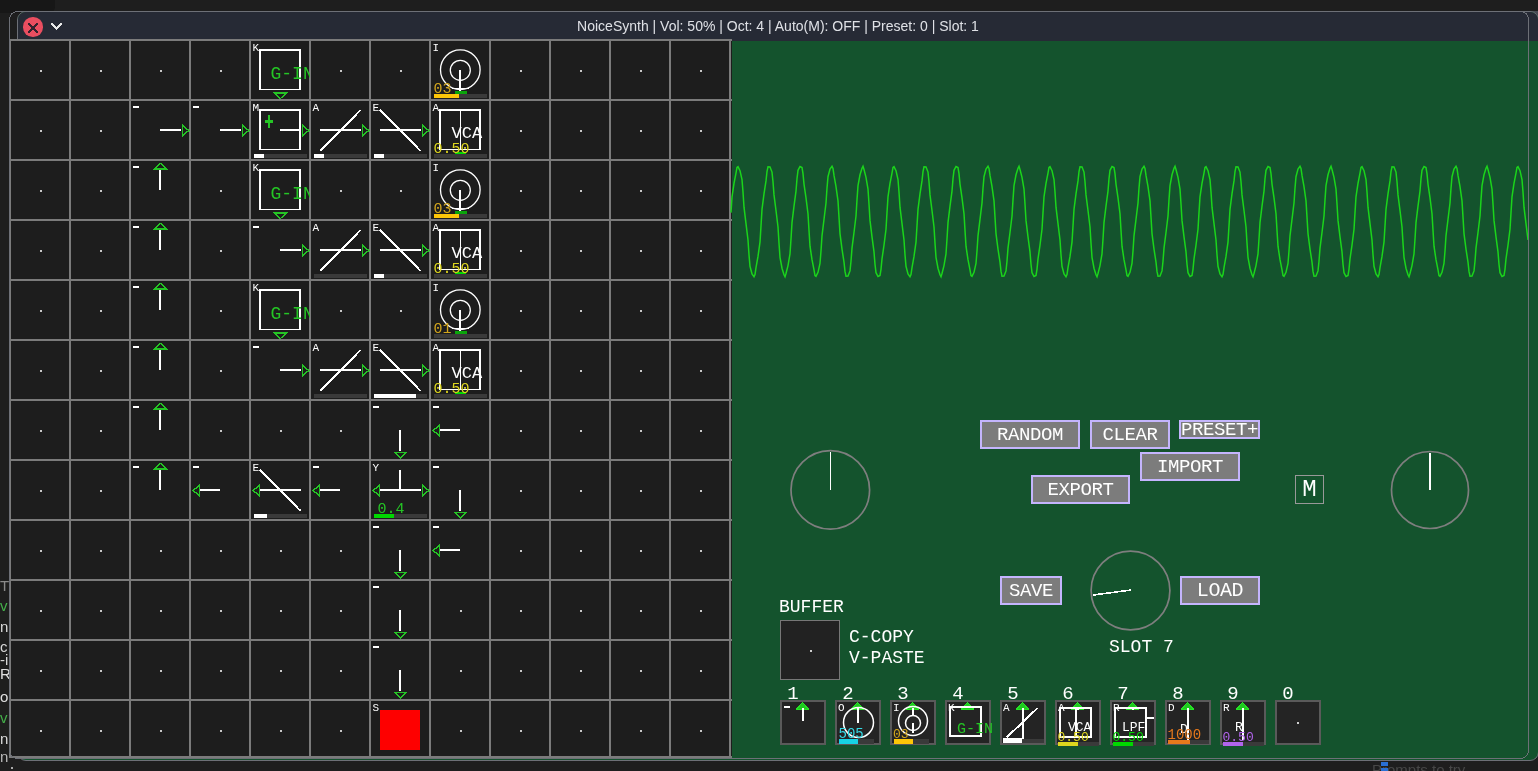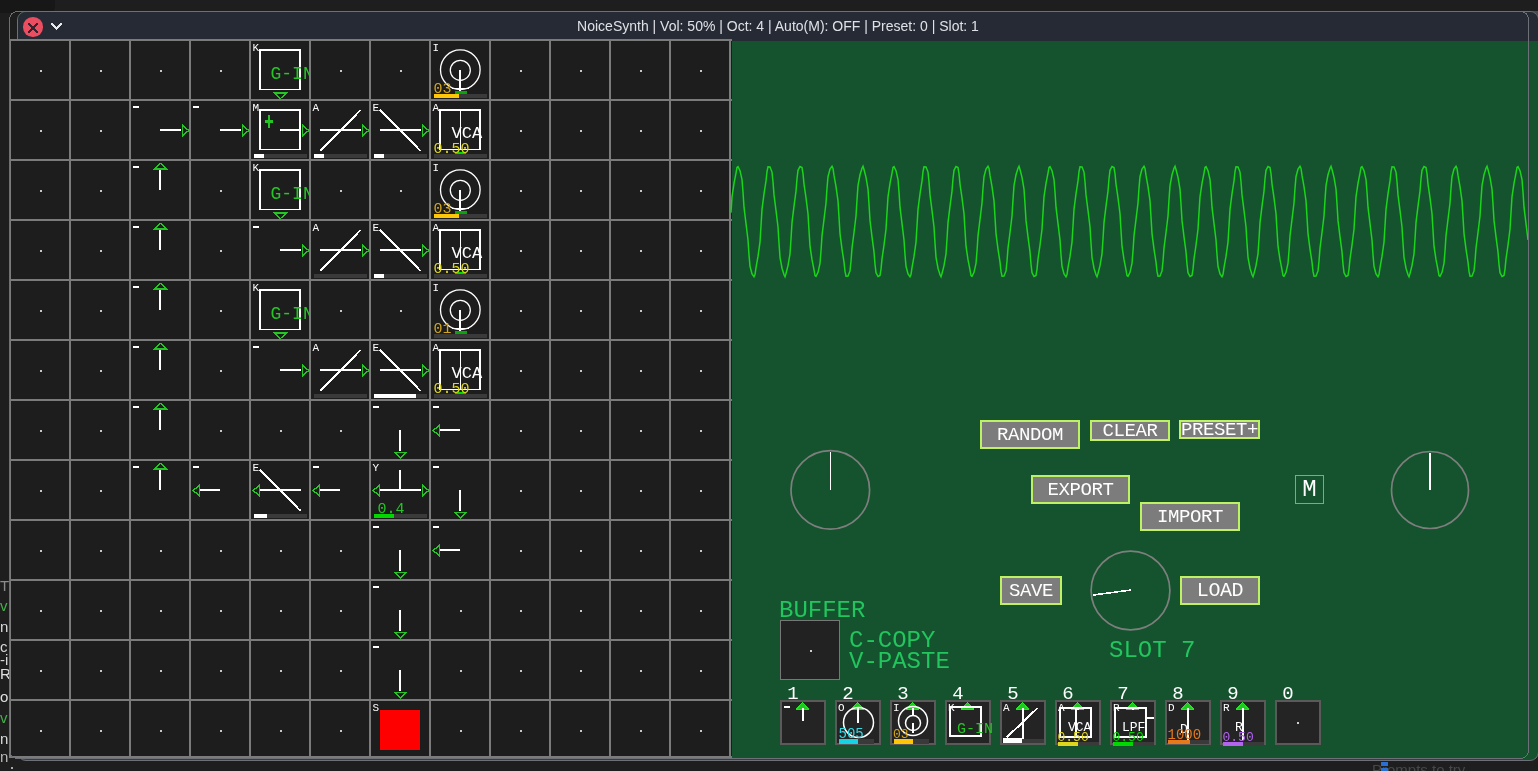--- a/index.html
+++ b/index.html
@@ -2,27 +2,27 @@
 <html><head><meta charset="utf-8"><style>
 html,body{margin:0;padding:0;width:1538px;height:771px;overflow:hidden;background:#1e1e1e}
 #stage{transform:translateZ(0);position:relative;width:1538px;height:771px;font-family:"Liberation Sans",sans-serif}
 #win{position:absolute;left:17px;top:11px;width:1520px;height:748px;border:1px solid #6d7077;
  border-radius:9px;background:#14532d;overflow:hidden}
 #tbar{position:absolute;left:0;top:0;width:100%;height:29px;background:#262a35}
 #ttext{position:absolute;left:0;top:0;width:100%;height:29px;line-height:29px;text-align:center;
  color:#dfe1e6;font-size:14px}
 #closeb{position:absolute;left:5px;top:5px;width:19.5px;height:19.5px;border-radius:50%;background:#ea4e60}
 svg{position:absolute;left:0;top:0;shape-rendering:crispEdges}
-.btn{position:absolute;background:#7c7c7c;border:2px solid #bef264;box-sizing:border-box;
+.btn{position:absolute;background:#7c7c7c;border:2px solid #c4b5fd;box-sizing:border-box;
  color:#fff;font-family:"Liberation Mono",monospace;display:flex;align-items:center;justify-content:center;
  letter-spacing:-0.4px}
 #mbox{position:absolute;left:1295px;top:475px;width:29px;height:29px;border:1px solid #989898;
  box-sizing:border-box;color:#fff;font-family:"Liberation Mono",monospace;font-size:24px;
  display:flex;align-items:center;justify-content:center}
-.lab{position:absolute;color:#22c55e;font-family:"Liberation Mono",monospace;font-size:24px;white-space:pre}
+.lab{position:absolute;color:#ffffff;font-family:"Liberation Mono",monospace;font-size:18px;white-space:pre}
 .frag{position:absolute;font-family:"Liberation Sans",sans-serif;font-size:13px;line-height:13px}
 .lf{font-size:15px;line-height:15px}
 .ml{font:11px "Liberation Mono",monospace;fill:#fff}
 .gtx{font:18px "Liberation Mono",monospace;fill:#25c525}
 .gtx2{font:15px "Liberation Mono",monospace;fill:#25c525}
 .wtx{font:17px "Liberation Mono",monospace;fill:#fff}
 .wtx2{font:13px "Liberation Mono",monospace;fill:#fff}
 .ytx{font:15px "Liberation Mono",monospace;fill:#d2a51c}
 .ytx2{font:13px "Liberation Mono",monospace;fill:#d2a51c}
 .vtx{font:15px "Liberation Mono",monospace;fill:#ded61e}
@@ -342,23 +342,23 @@
         <line x1="1242.5" y1="708" x2="1242.5" y2="740" stroke="#fff" stroke-width="2"></line>
         <text x="1235" y="731" class="wtx2">R</text>
         <text x="1222.5" y="741" class="ptx">0.50</text>
         <rect x="1222.5" y="742" width="41" height="4.4" fill="#3a3a3a"></rect>
         <rect x="1222.5" y="741.8" width="20" height="4.6" fill="#b264ec"></rect>
       </g>
 <rect x="1296.5" y="721.5" width="2" height="2" fill="#cfcfcf"></rect>
 <rect x="9.5" y="11.5" width="1519" height="747" rx="8" fill="none" stroke="#6d7077" stroke-width="1"></rect>
 </svg>
 <div class="btn" style="left:980px;top:420px;width:100px;height:29px;font-size:19px">RANDOM</div>
-    <div class="btn" style="left:1090px;top:420px;width:80px;height:21px;font-size:19px">CLEAR</div>
+    <div class="btn" style="left:1090px;top:420px;width:80px;height:29px;font-size:19px">CLEAR</div>
     <div class="btn" style="left:1179px;top:420px;width:81px;height:19px;font-size:19px">PRESET+</div>
     <div class="btn" style="left:1031px;top:475px;width:99px;height:29px;font-size:19px">EXPORT</div>
-    <div class="btn" style="left:1140px;top:502px;width:100px;height:29px;font-size:19px">IMPORT</div>
+    <div class="btn" style="left:1140px;top:452px;width:100px;height:29px;font-size:19px">IMPORT</div>
     <div class="btn" style="left:1000px;top:576px;width:62px;height:29px;font-size:19px">SAVE</div>
     <div class="btn" style="left:1180px;top:576px;width:80px;height:29px;font-size:20px">LOAD</div>
 <div id="mbox">M</div>
 <div class="lab" style="left:779px;top:597px">BUFFER</div>
 <div class="lab" style="left:849px;top:627px">C-COPY</div>
 <div class="lab" style="left:849px;top:648px">V-PASTE</div>
 <div class="lab" style="left:1109px;top:637px">SLOT 7</div>
 </div>
 </body></html>

